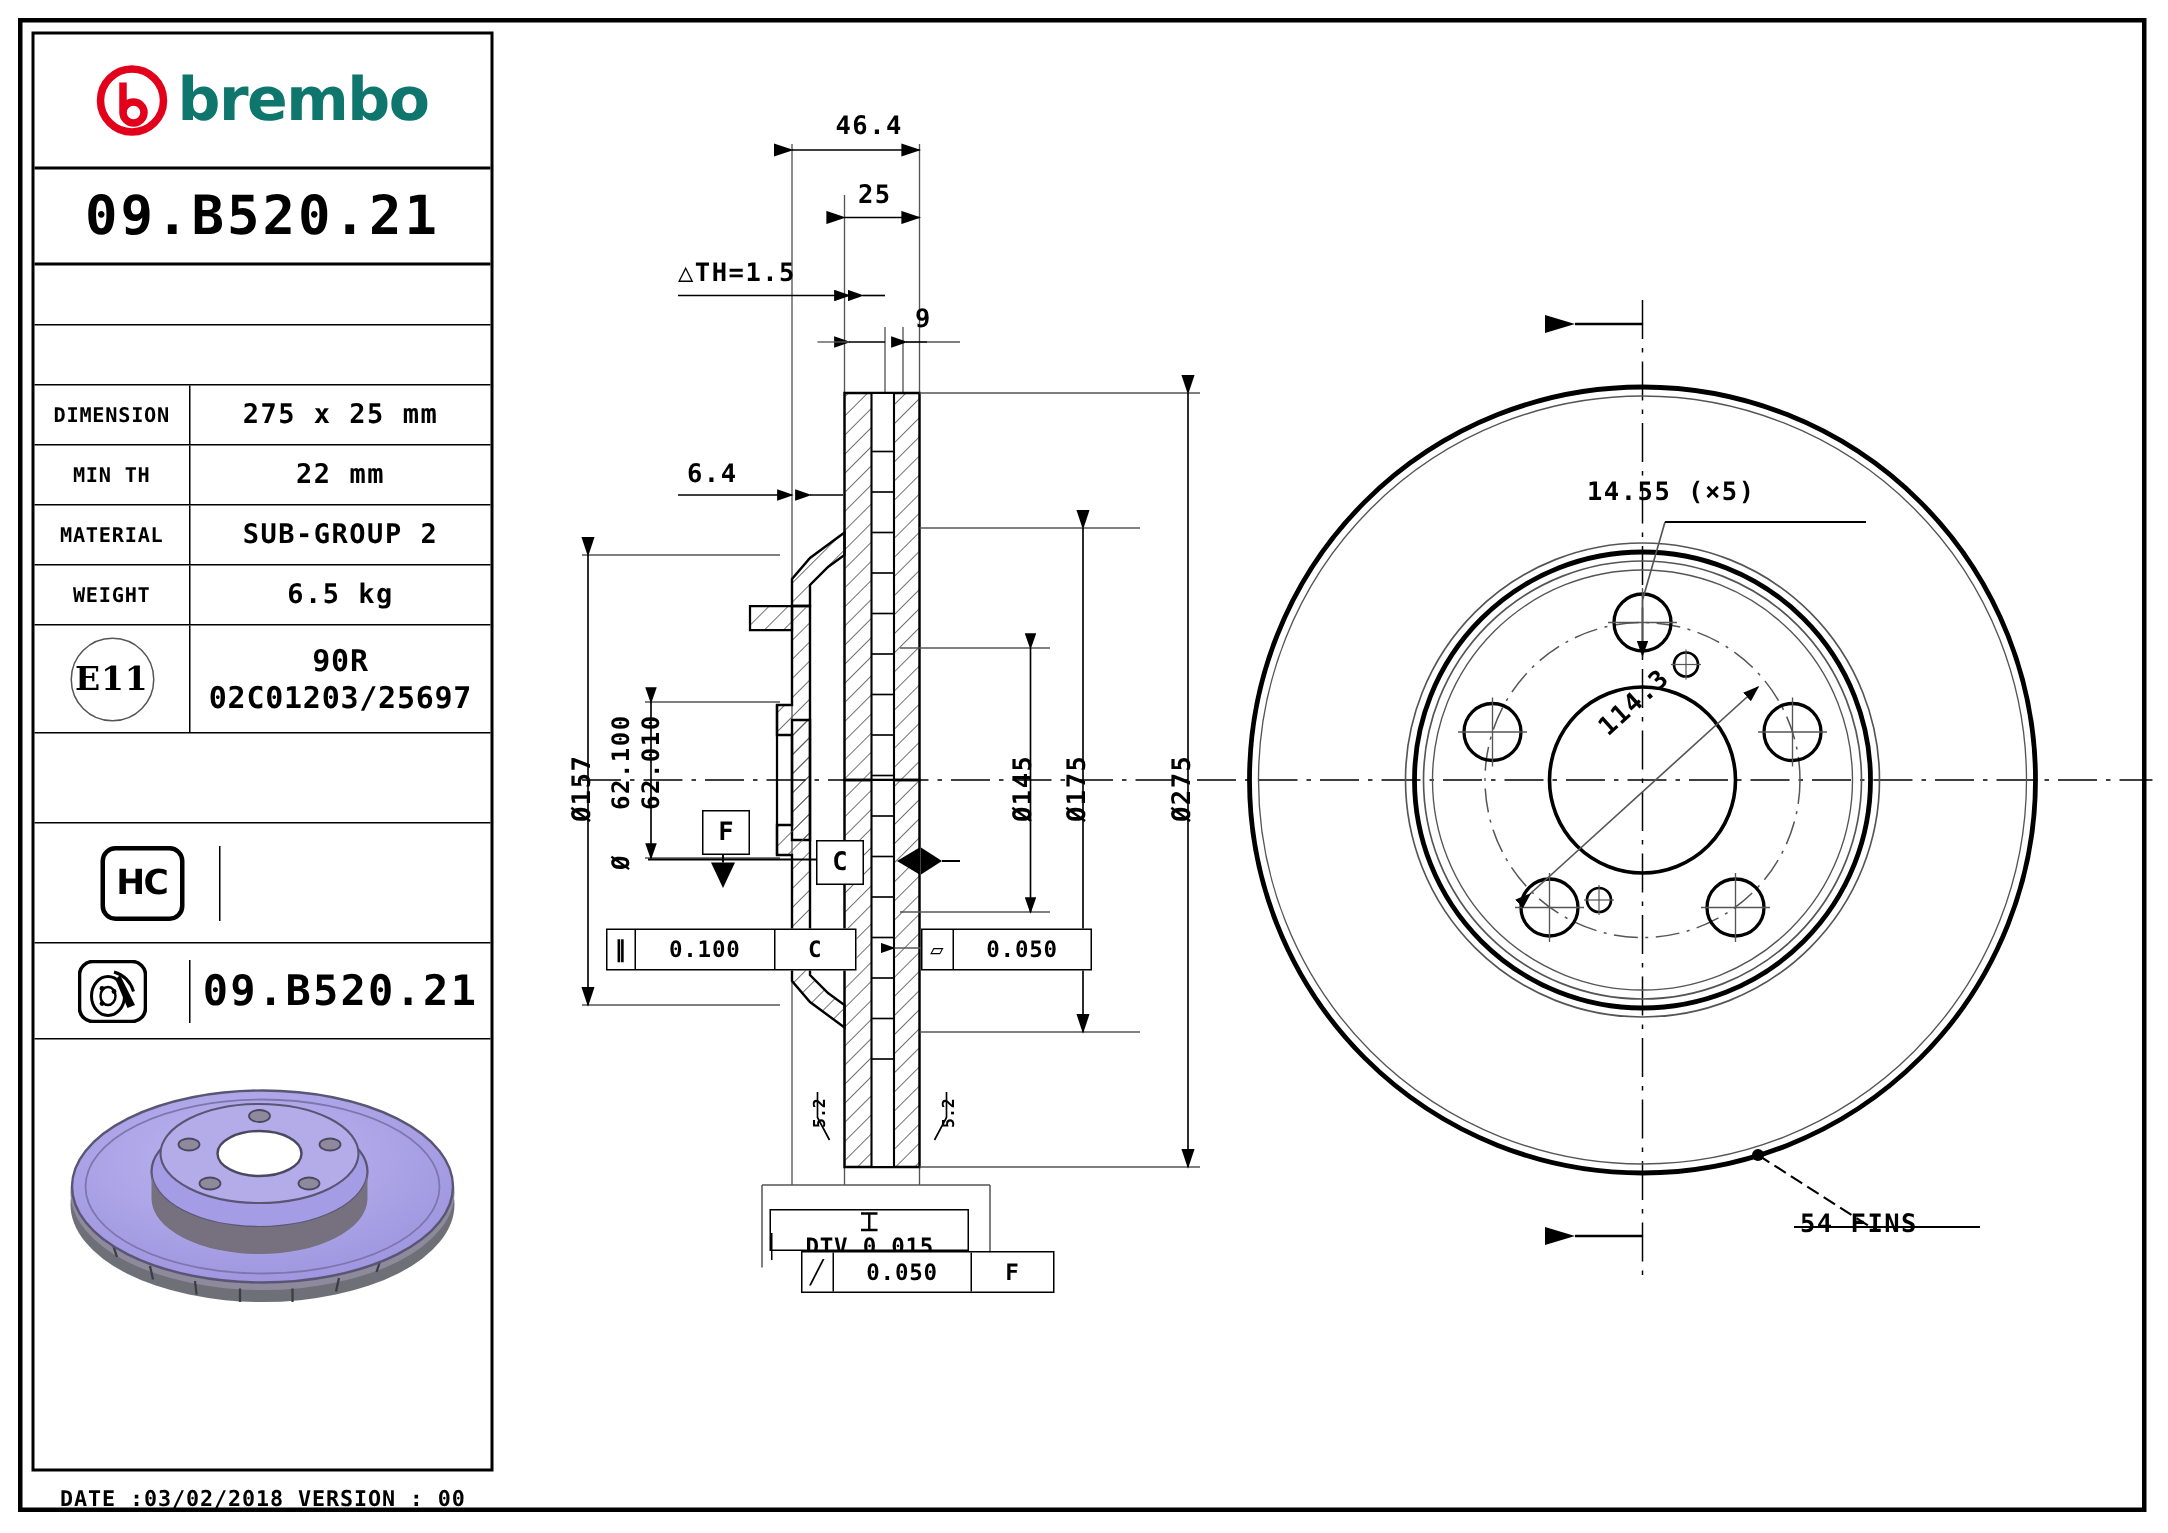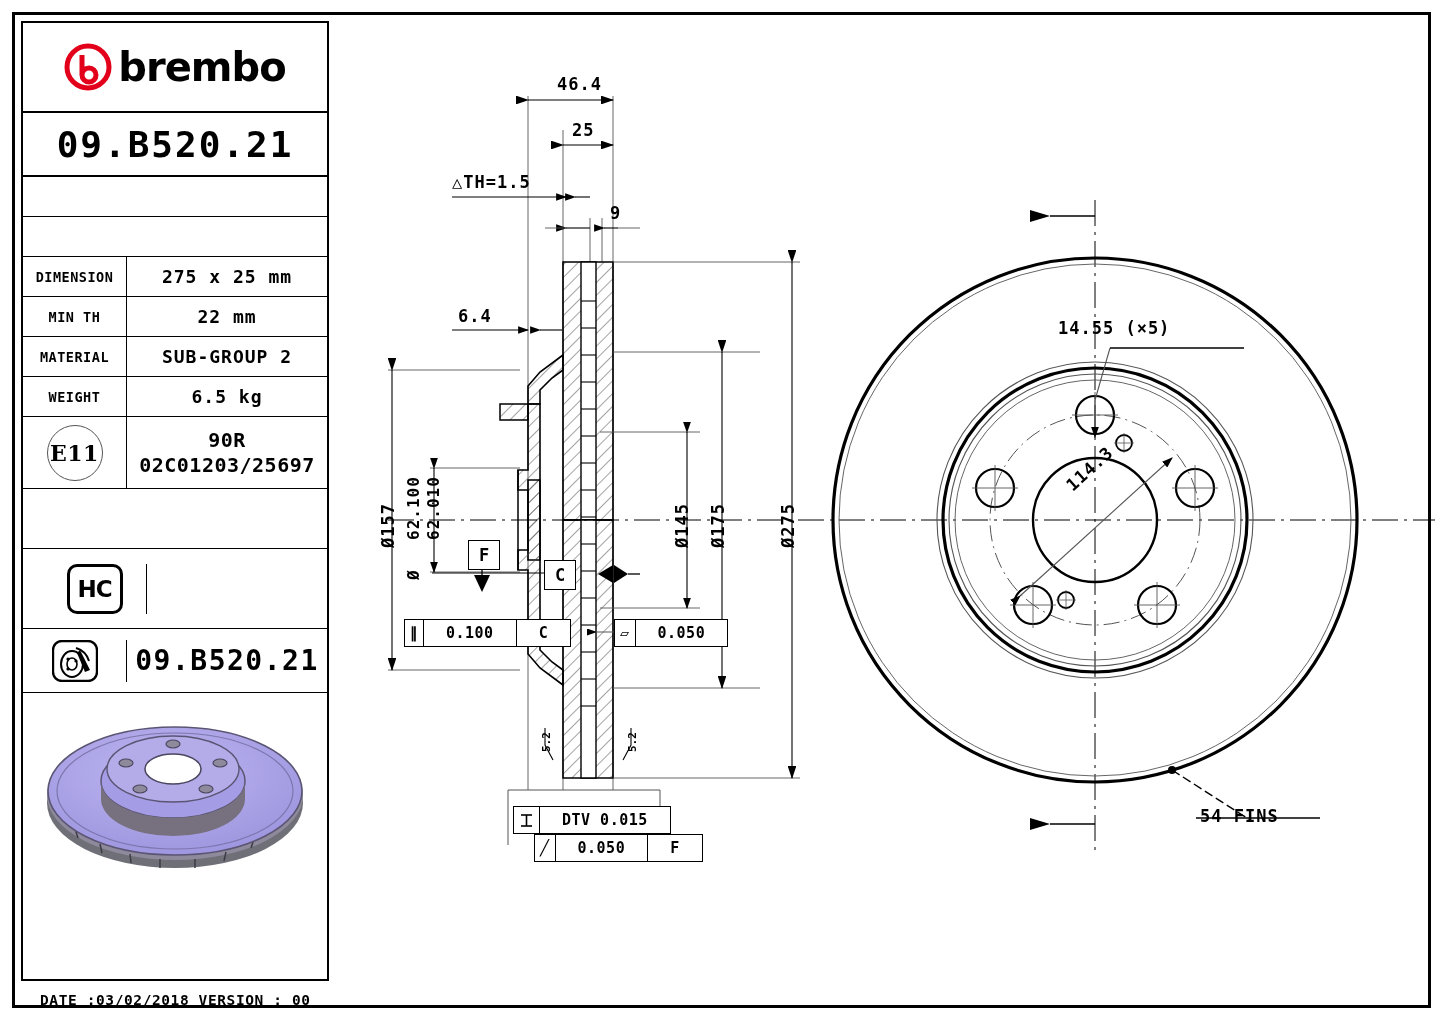--- a/index.html
+++ b/index.html
@@ -12,21 +12,21 @@
   
   .tblock{position:absolute;left:21px;top:21px;width:308px;height:960px;border:2px solid #000;box-sizing:border-box;background:#fff;}
   .trow{border-bottom:1.5px solid #000;box-sizing:border-box;display:flex;align-items:center;width:100%;}
   .tlabel{border-right:1.5px solid #000;box-sizing:border-box;height:100%;display:flex;align-items:center;justify-content:center;
           font-size:13.5px;letter-spacing:.5px;font-weight:700;}
   .tval{flex:1;display:flex;align-items:center;justify-content:center;font-size:18px;letter-spacing:1px;font-weight:700;text-align:center;}
 
   .logo-row{height:88px;display:flex;align-items:center;justify-content:center;border-bottom:2px solid #000;}
   .logo-wrap{display:flex;align-items:center;gap:6px;}
   .logo-mark{width:48px;height:48px;}
-  .logo-text{font-family:"DejaVu Sans",sans-serif;font-size:40px;font-weight:700;color:#000000;letter-spacing:-1px;line-height:1;}
+  .logo-text{font-family:"DejaVu Sans",sans-serif;font-size:40px;font-weight:700;color:#0f766e;letter-spacing:-1px;line-height:1;}
 
   .pn-row{height:62px;display:flex;align-items:center;justify-content:center;border-bottom:2px solid #000;}
   .pn-text{font-size:36px;font-weight:700;letter-spacing:2px;}
 
   .blank-row{height:40px;display:flex;}
   .blank-left{width:104px;border-right:1.5px solid #000;box-sizing:border-box;}
 
   .spec-row{height:40px;}
   .spec-row .tlabel{width:104px;}
 
@@ -419,21 +419,21 @@
     <div class="symcell">∥</div>
     <div>0.100</div>
     <div>C</div>
   </div>
 
   <div class="gdt" style="left:614px;top:619px;">
     <div class="symcell">▱</div>
     <div>0.050</div>
   </div>
 
-  <div class="gdt" style="left:513px;top:806px;">
+  <div class="gdt" style="left:513px;top:806px;flex-direction:column;">
     <div class="symcell">
       <svg width="15" height="15" viewBox="0 0 15 15">
         <line x1="2" y1="2" x2="13" y2="2" stroke="#000" stroke-width="1.6"></line>
         <line x1="7.5" y1="2" x2="7.5" y2="13" stroke="#000" stroke-width="1.6"></line>
         <line x1="2" y1="13" x2="13" y2="13" stroke="#000" stroke-width="1.6"></line>
       </svg>
     </div>
     <div>DTV 0.015</div>
   </div>
 

